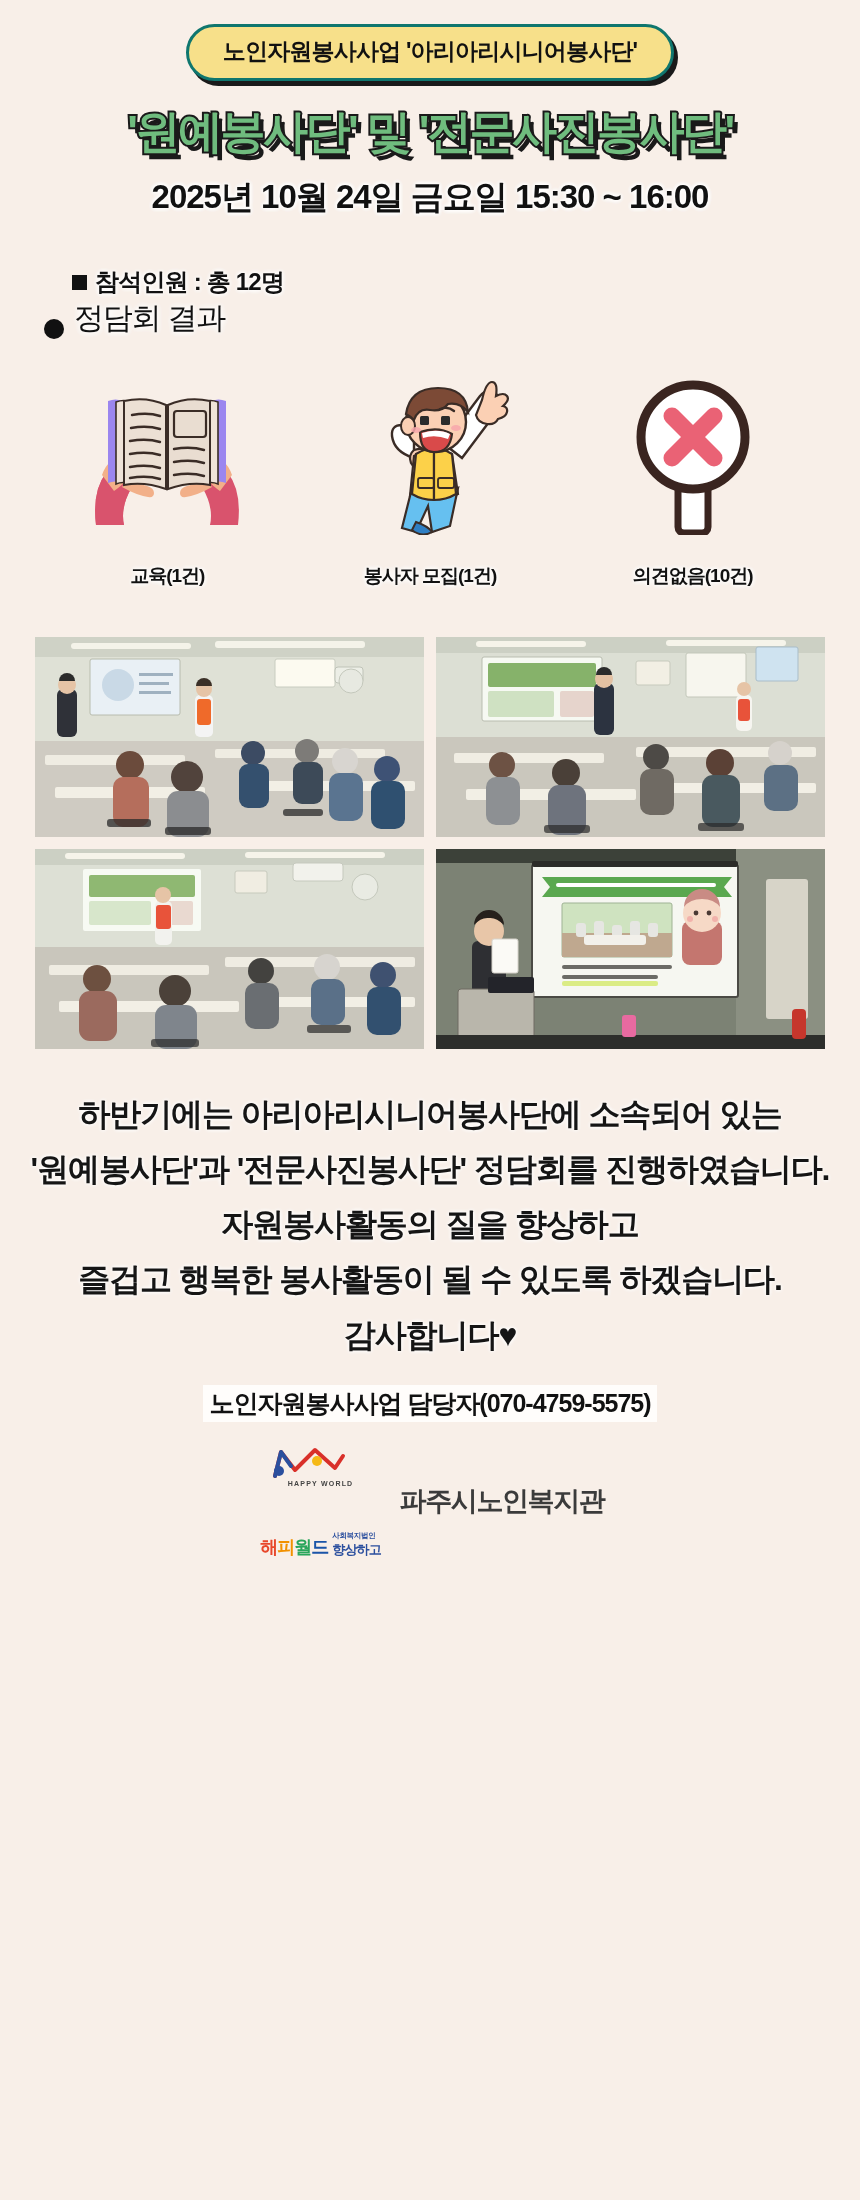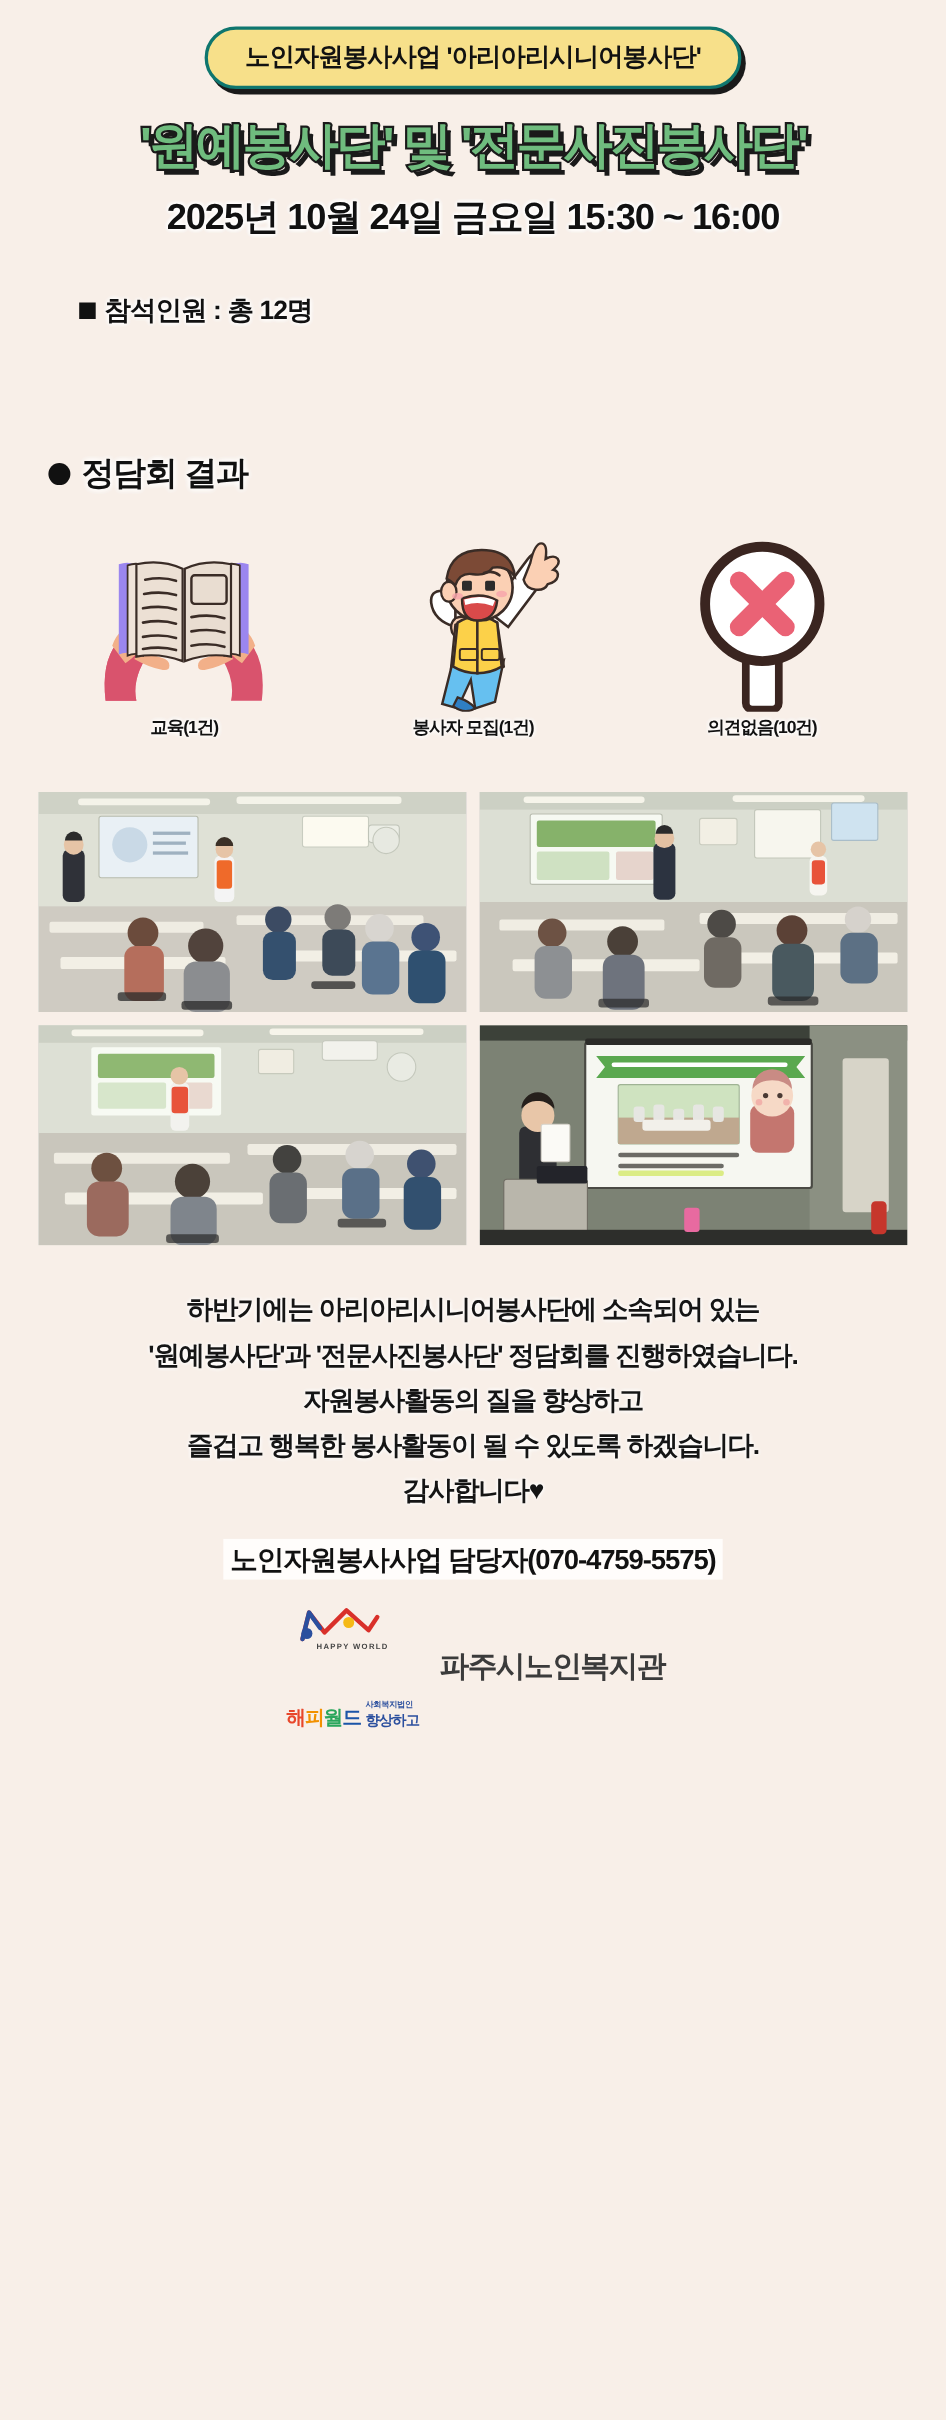--- a/index.html
+++ b/index.html
@@ -90,27 +90,26 @@
     align-items: center;
     gap: 8px;
     text-shadow: 0 0 5px #fff, 0 0 5px #fff, 0 0 5px #fff;
   }
   .sq { width: 15px; height: 15px; background: #111; display: inline-block; }
 
   
   .section-head {
     align-self: flex-start;
     margin-left: 44px;
-    margin-top: 112px;
     font-size: 30px;
-    font-weight: 700;
+    font-weight: 400;
     color: #111;
     letter-spacing: -1.2px;
     display: flex;
-    align-items: center;
+    align-items: flex-end;
     gap: 10px;
     text-shadow: 0 0 6px #fff, 0 0 6px #fff, 0 0 6px #fff;
   }
   .dot { width: 20px; height: 20px; border-radius: 50%; background: #111; display: inline-block; }
 
   
   .results {
     width: 100%;
     margin-top: 36px;
     display: flex;
@@ -119,22 +118,22 @@
     padding: 0 36px;
   }
   .result-item {
     width: 250px;
     display: flex;
     flex-direction: column;
     align-items: center;
   }
   .art { height: 160px; width: 100%; display: flex; align-items: flex-end; justify-content: center; }
   .result-label {
-    margin-top: 4px;
-    font-size: 16px;
+    margin-top: 28px;
+    font-size: 19px;
     font-weight: 700;
     color: #111;
     letter-spacing: -1px;
     text-shadow: 0 0 5px #fff, 0 0 5px #fff, 0 0 5px #fff;
     white-space: nowrap;
   }
 
   
   .photo-grid {
     width: 790px;
@@ -147,21 +146,21 @@
     position: relative;
     height: 200px;
     overflow: hidden;
     background: #cfd2cd;
   }
 
   
   .closing {
     margin-top: 38px;
     text-align: center;
-    font-size: 24px;
+    font-size: 32px;
     font-weight: 700;
     color: #151515;
     letter-spacing: -1.1px;
     line-height: 1.72;
   }
   .closing div { text-shadow: 0 0 4px #fff, 0 0 4px #fff; }
   .contact {
     margin-top: 22px;
     text-align: center;
     font-size: 25px;

